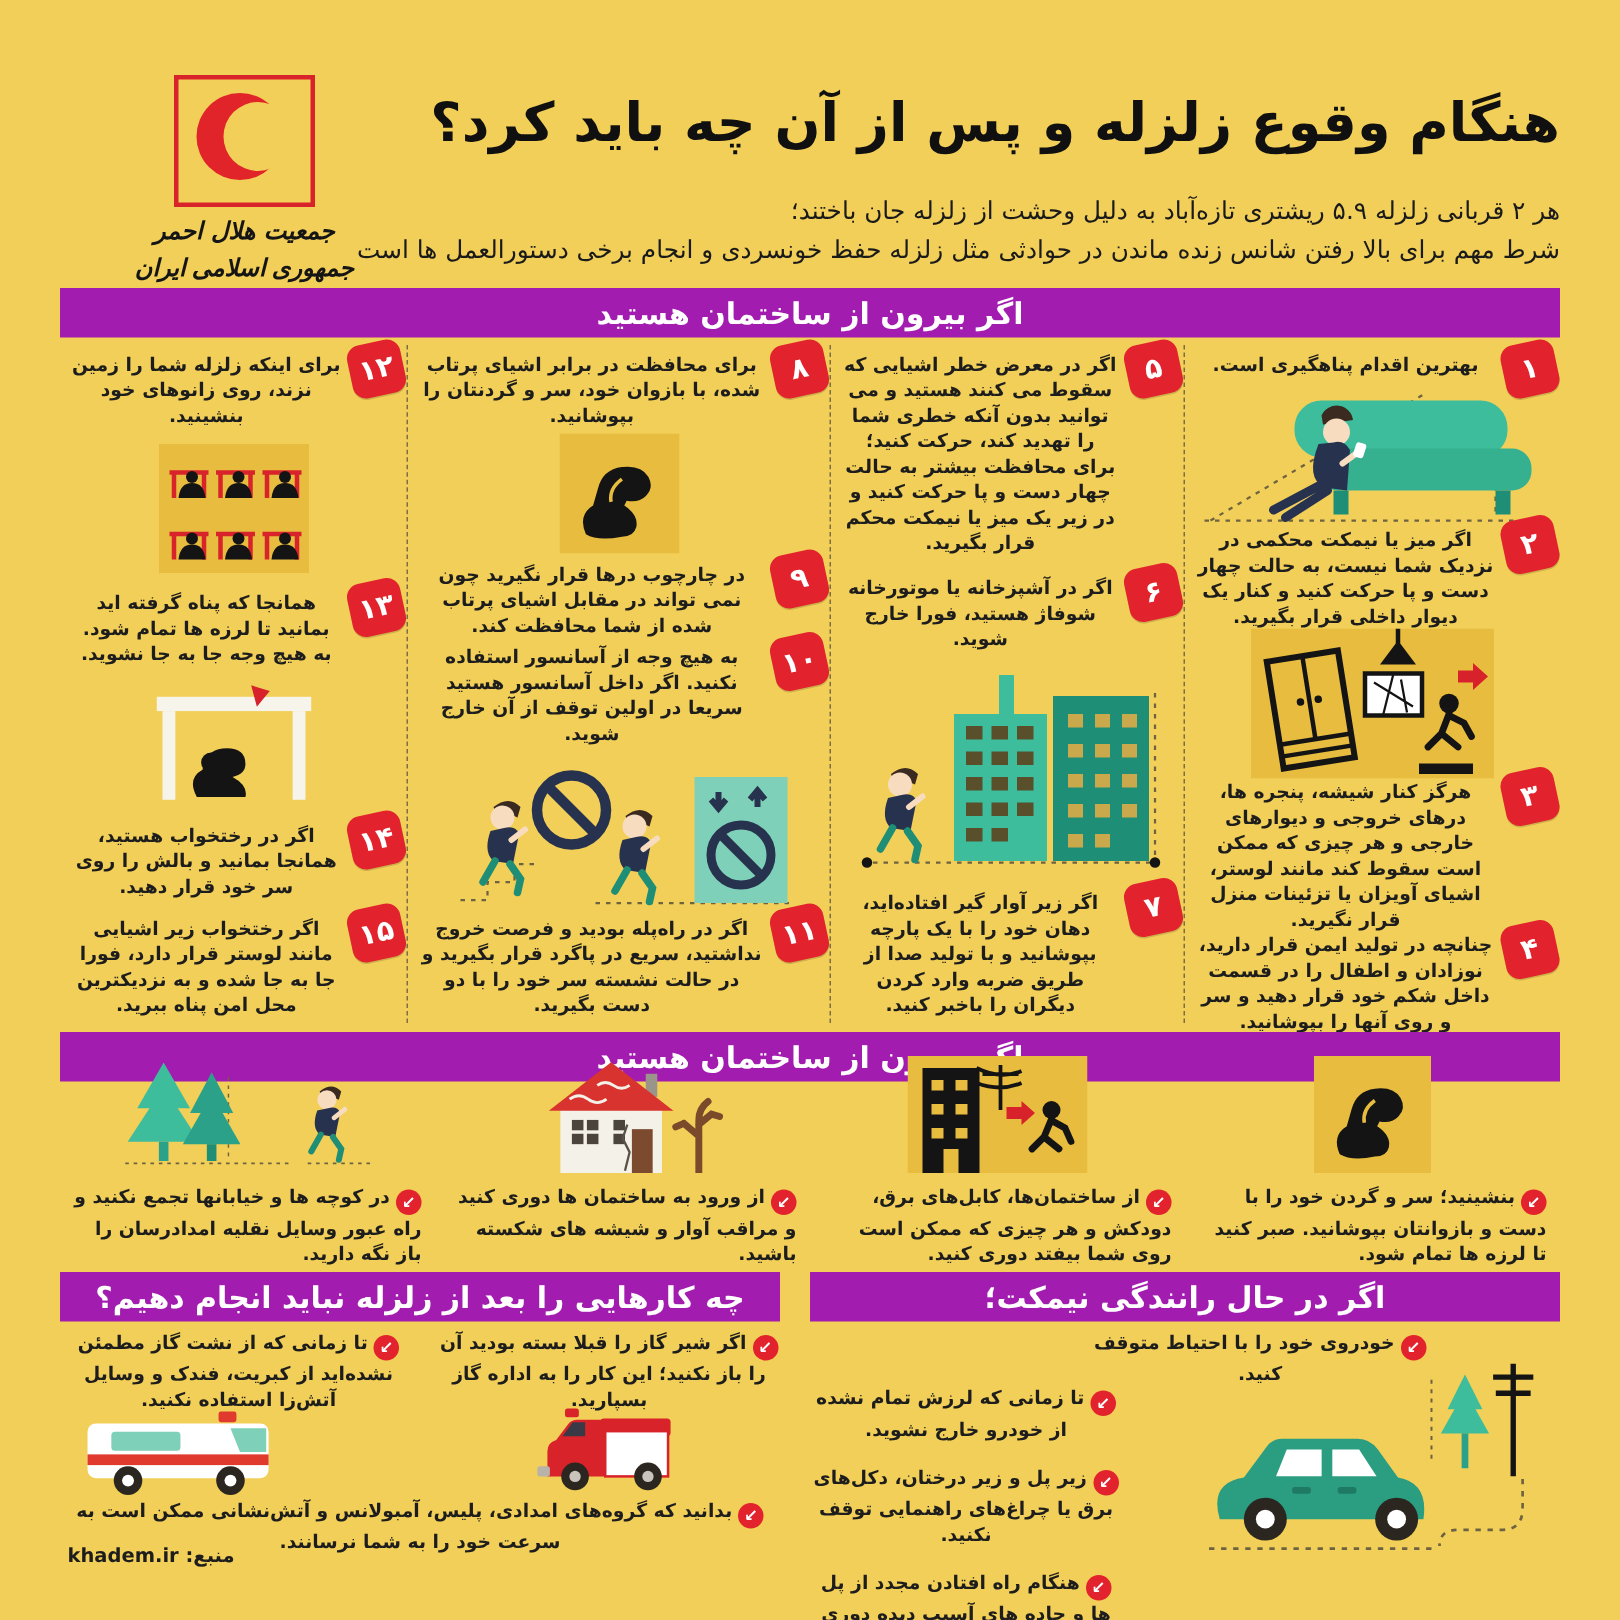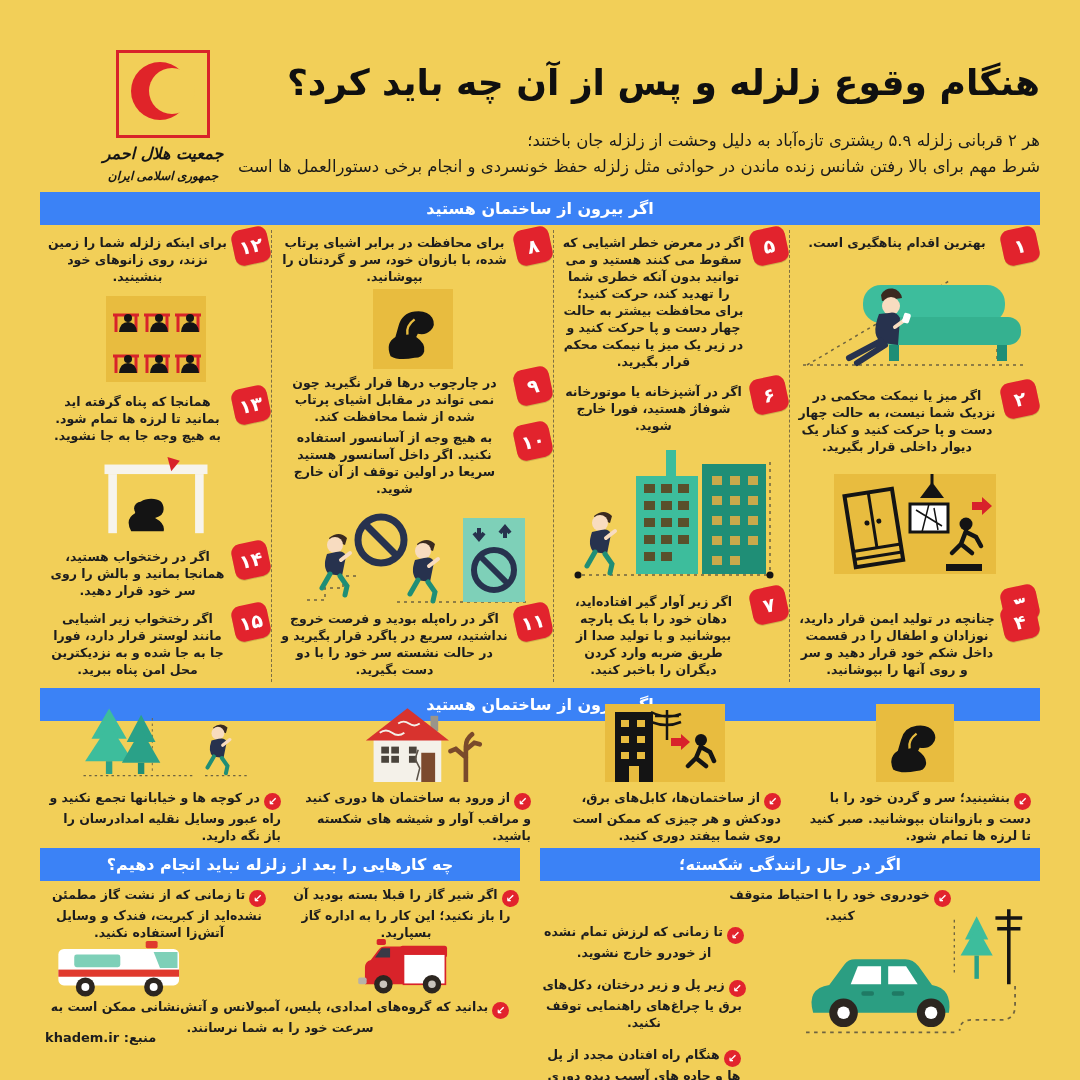--- a/index.html
+++ b/index.html
@@ -5,28 +5,28 @@
   html,body{margin:0;padding:0;background:#fff;}
   #poster{
     position:relative;width:1080px;height:1080px;background:#F2CF58;
     font-family:"DejaVu Sans","Liberation Sans",sans-serif;overflow:hidden;direction:rtl;
   }
   
   .logo{position:absolute;left:58px;top:50px;width:210px;text-align:center;}
   .logo-box{width:88px;height:82px;border:3px solid #D8232A;margin:0 auto;background:#F2CF58;}
   .logo-org{font-family:"DejaVu Serif","Liberation Serif",serif;font-style:italic;font-weight:bold;
     font-size:16px;color:#151515;margin-top:6px;}
-  .logo-country{font-family:Liberation Sans, sans-serif;font-style:italic;font-weight:bold;
-    font-size:12px;color:#151515;margin-top:6px;}
+  .logo-country{font-family:Liberation Serif, serif;font-style:italic;font-weight:bold;
+    font-size:16px;color:#151515;margin-top:6px;}
   .title{position:absolute;right:40px;top:62px;font-size:36px;font-weight:900;color:#101010;letter-spacing:-.5px;}
   .subtitle{position:absolute;right:40px;top:128px;text-align:right;font-size:16.5px;font-weight:normal;
     color:#1a1a1a;line-height:1.6;}
   
-  .banner{position:absolute;height:33px;background:#3b82f6;color:#fff;display:flex;align-items:center;
-    justify-content:center;font-size:16px;font-weight:bold;}
+  .banner{position:absolute;height:33px;background:#a21caf;color:#fff;display:flex;align-items:center;
+    justify-content:center;font-size:20px;font-weight:bold;}
   #banner1{left:40px;right:40px;top:192px;}
   #banner2{left:40px;right:40px;top:688px;}
   #banner-driving{left:540px;right:40px;top:848px;}
   #banner-dont{left:40px;width:480px;top:848px;}
   
   #sec1{position:absolute;left:40px;right:40px;top:230px;height:452px;display:flex;}
   .col{display:flex;flex-direction:column;justify-content:space-between;padding:4px 0;box-sizing:border-box;}
   .col + .col{border-right:1px dashed #7d6f45;}
   #colA{width:250px;} #colB{width:236px;} #colC{width:282px;} #colD{width:232px;}
   .item{position:relative;padding:0 44px 0 8px;}
@@ -145,20 +145,21 @@
           <rect x="76" y="30" width="38" height="28" fill="#fff" stroke="#141414" stroke-width="3"></rect>
           <path d="M82,36 L108,52 M95,30 L88,58 M100,34 L104,56" stroke="#141414" stroke-width="1.5"></path>
           <circle cx="132" cy="50" r="6.5" fill="#141414"></circle>
           <path d="M132,57 l-5,13 l-9,9 M127,70 l11,9 M132,58 l10,5 l5,9" stroke="#141414" stroke-width="4.5" fill="none" stroke-linecap="round"></path>
           <rect x="112" y="90" width="36" height="7" fill="#141414"></rect>
           <path d="M138,28 h10 v-5 l10,9 l-10,9 v-5 h-10 z" fill="#D8222B"></path>
         </svg>
       </div>
       <div class="item">
         <div class="badge">۳</div>
+        <div class="t">هرگز کنار شیشه، پنجره ها، درهای خروجی و دیوارهای خارجی و هر چیزی که ممکن است سقوط کند مانند لوستر، اشیای آویزان یا تزئینات منزل قرار نگیرید.</div>
       </div>
       <div class="item">
         <div class="badge">۴</div>
         <div class="t">چنانچه در تولید ایمن قرار دارید، نوزادان و اطفال را در قسمت داخل شکم خود قرار دهید و سر و روی آنها را بپوشانید.</div>
       </div>
     </div>
 
     <div class="col" id="colB">
       <div class="item">
         <div class="badge">۵</div>
@@ -374,21 +375,21 @@
           <rect x="78" y="76" width="8" height="14" fill="#1F8E76"></rect>
           <use href="#runner" transform="translate(160,26)"></use>
         </svg>
       </div>
       <div class="t">
         <span class="bullet">↙</span><span>در کوچه ها و خیابانها تجمع نکنید و راه عبور وسایل نقلیه امدادرسان را باز نگه دارید.</span>
       </div>
     </div>
   </div>
 
-  <div class="banner" id="banner-driving">اگر در حال رانندگی شکسته؛</div>
+  <div class="banner" id="banner-driving">اگر در حال رانندگی نیمکت؛</div>
   <div class="banner" id="banner-dont">چه کارهایی را بعد از زلزله نباید انجام دهیم؟</div>
 
   <div id="driving">
     <div class="abs t citem" id="drv-item0">
       <span class="bullet">↙</span><span>خودروی خود را با احتیاط متوقف کنید.</span>
     </div>
     <div class="abs" id="drv-list">
       <div class="t citem">
         <span class="bullet">↙</span><span>تا زمانی که لرزش تمام نشده از خودرو خارج نشوید.</span>
       </div>

